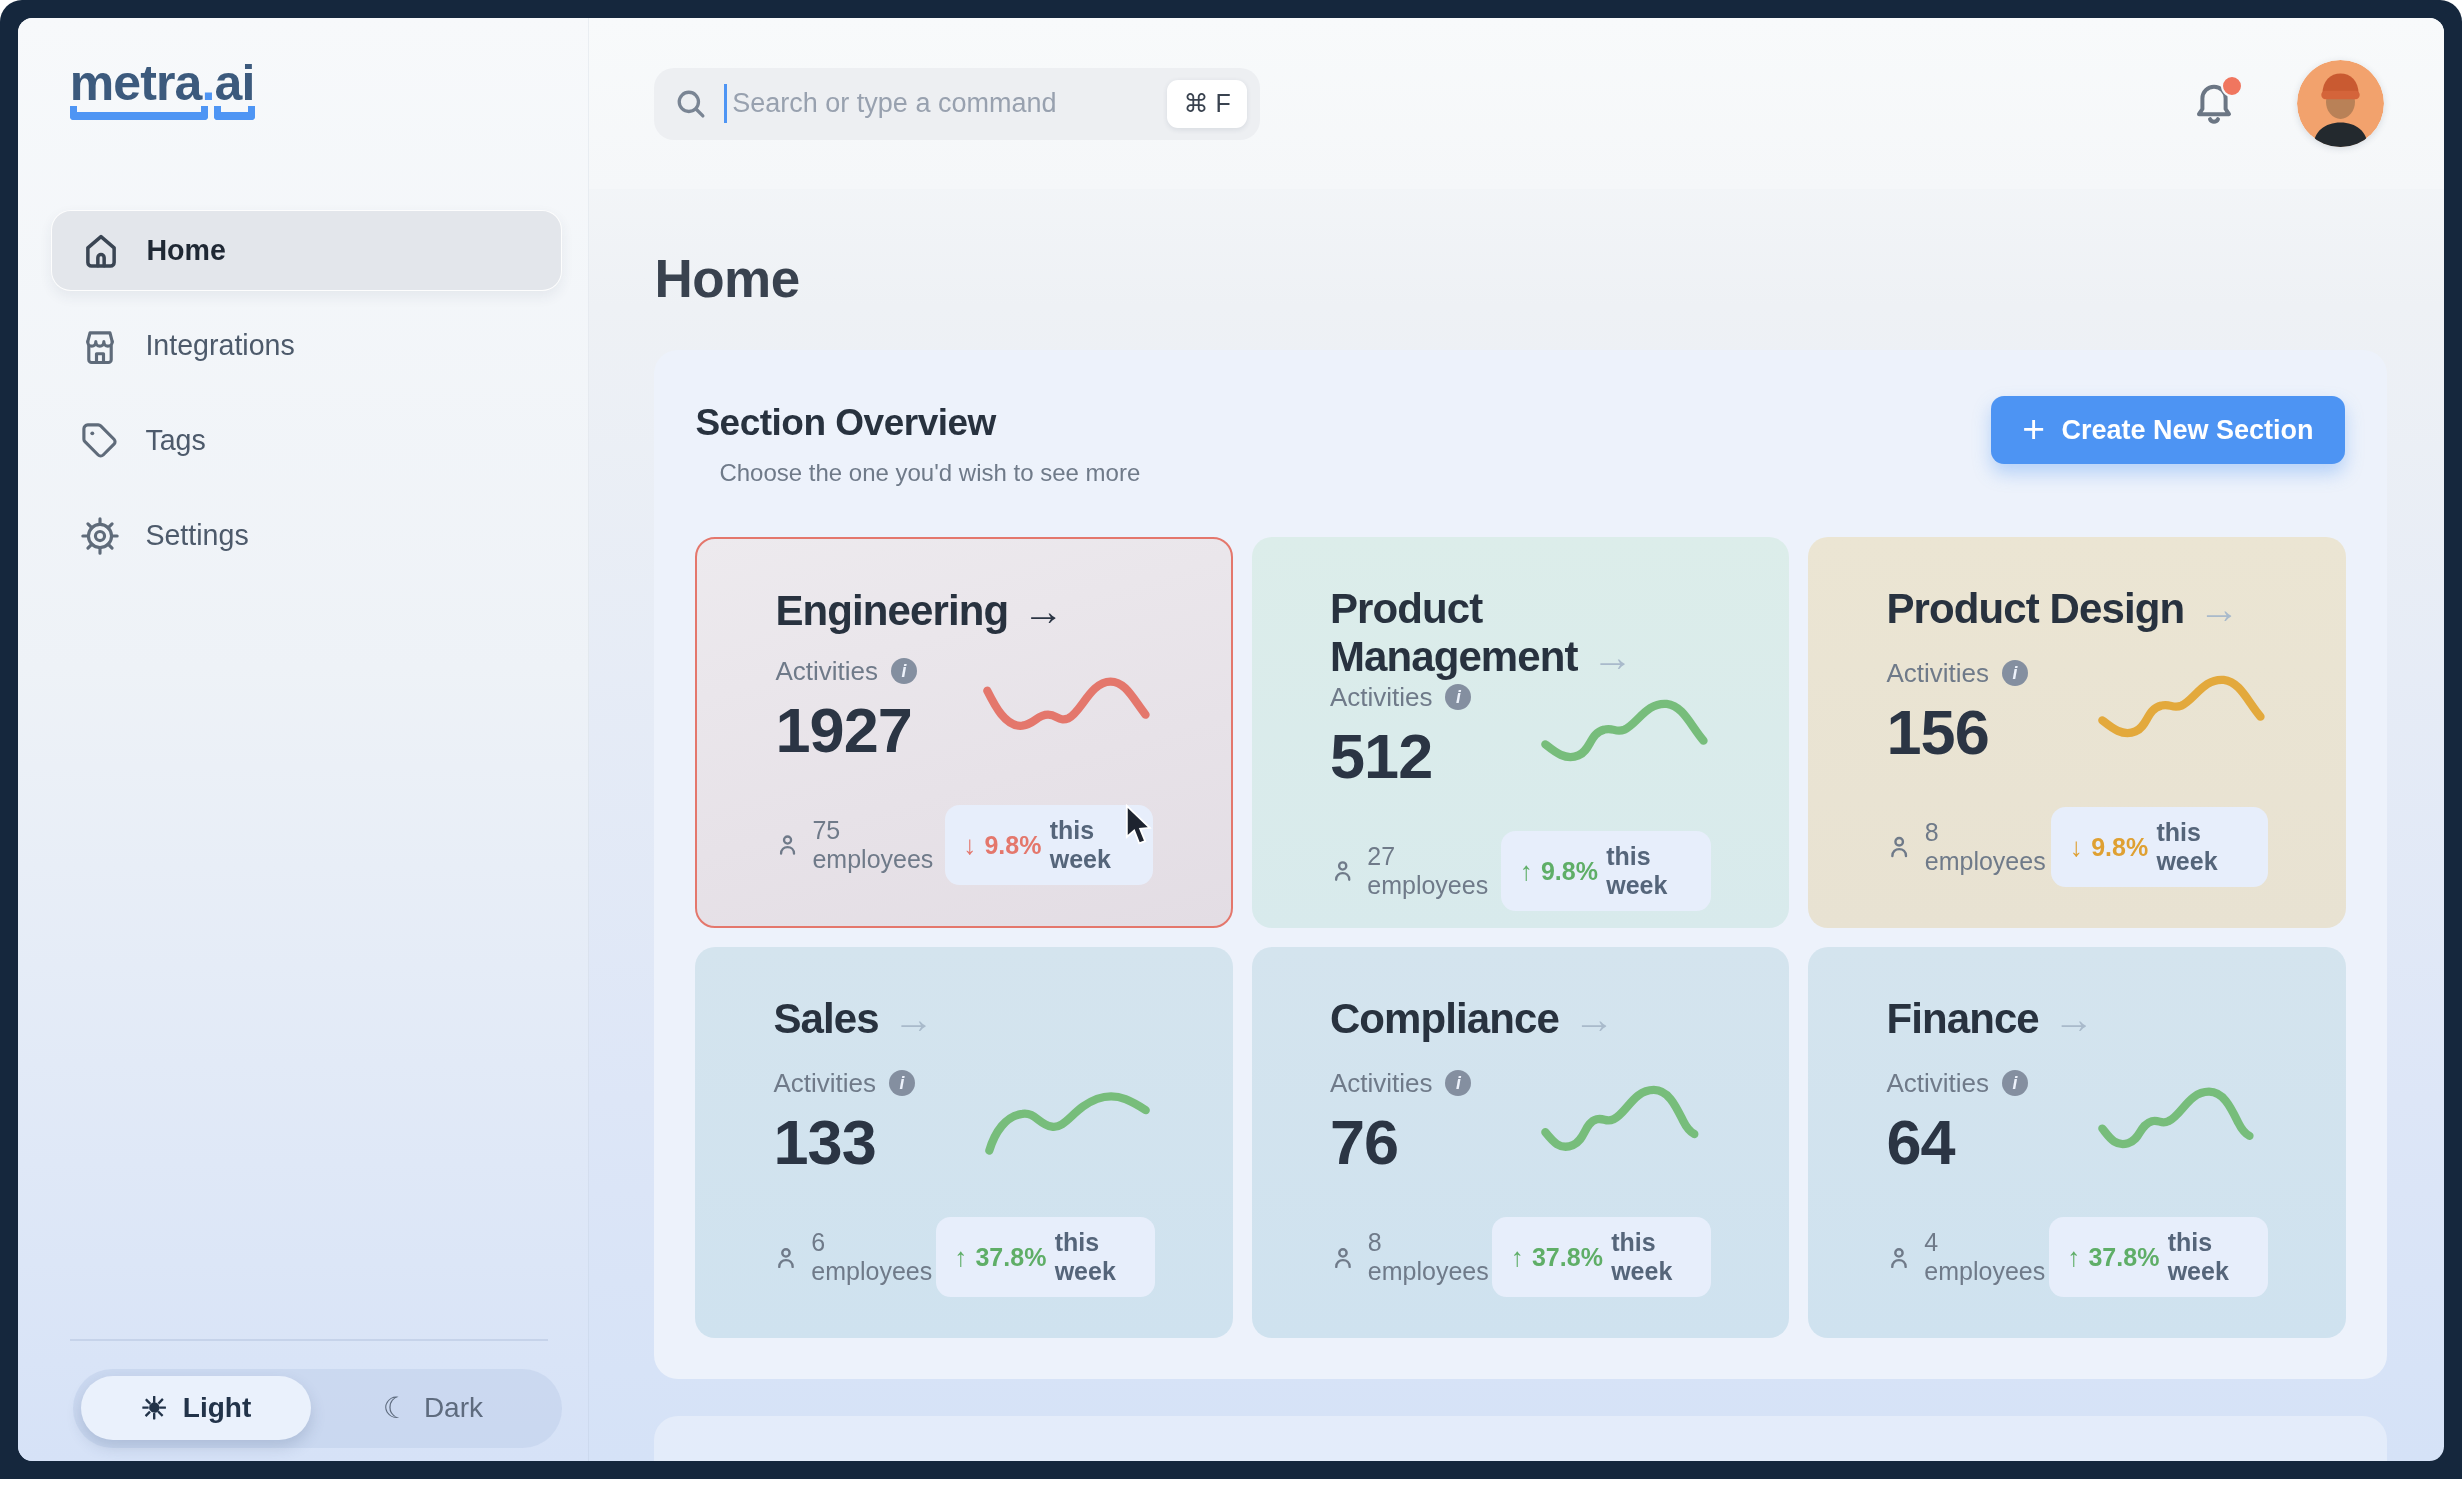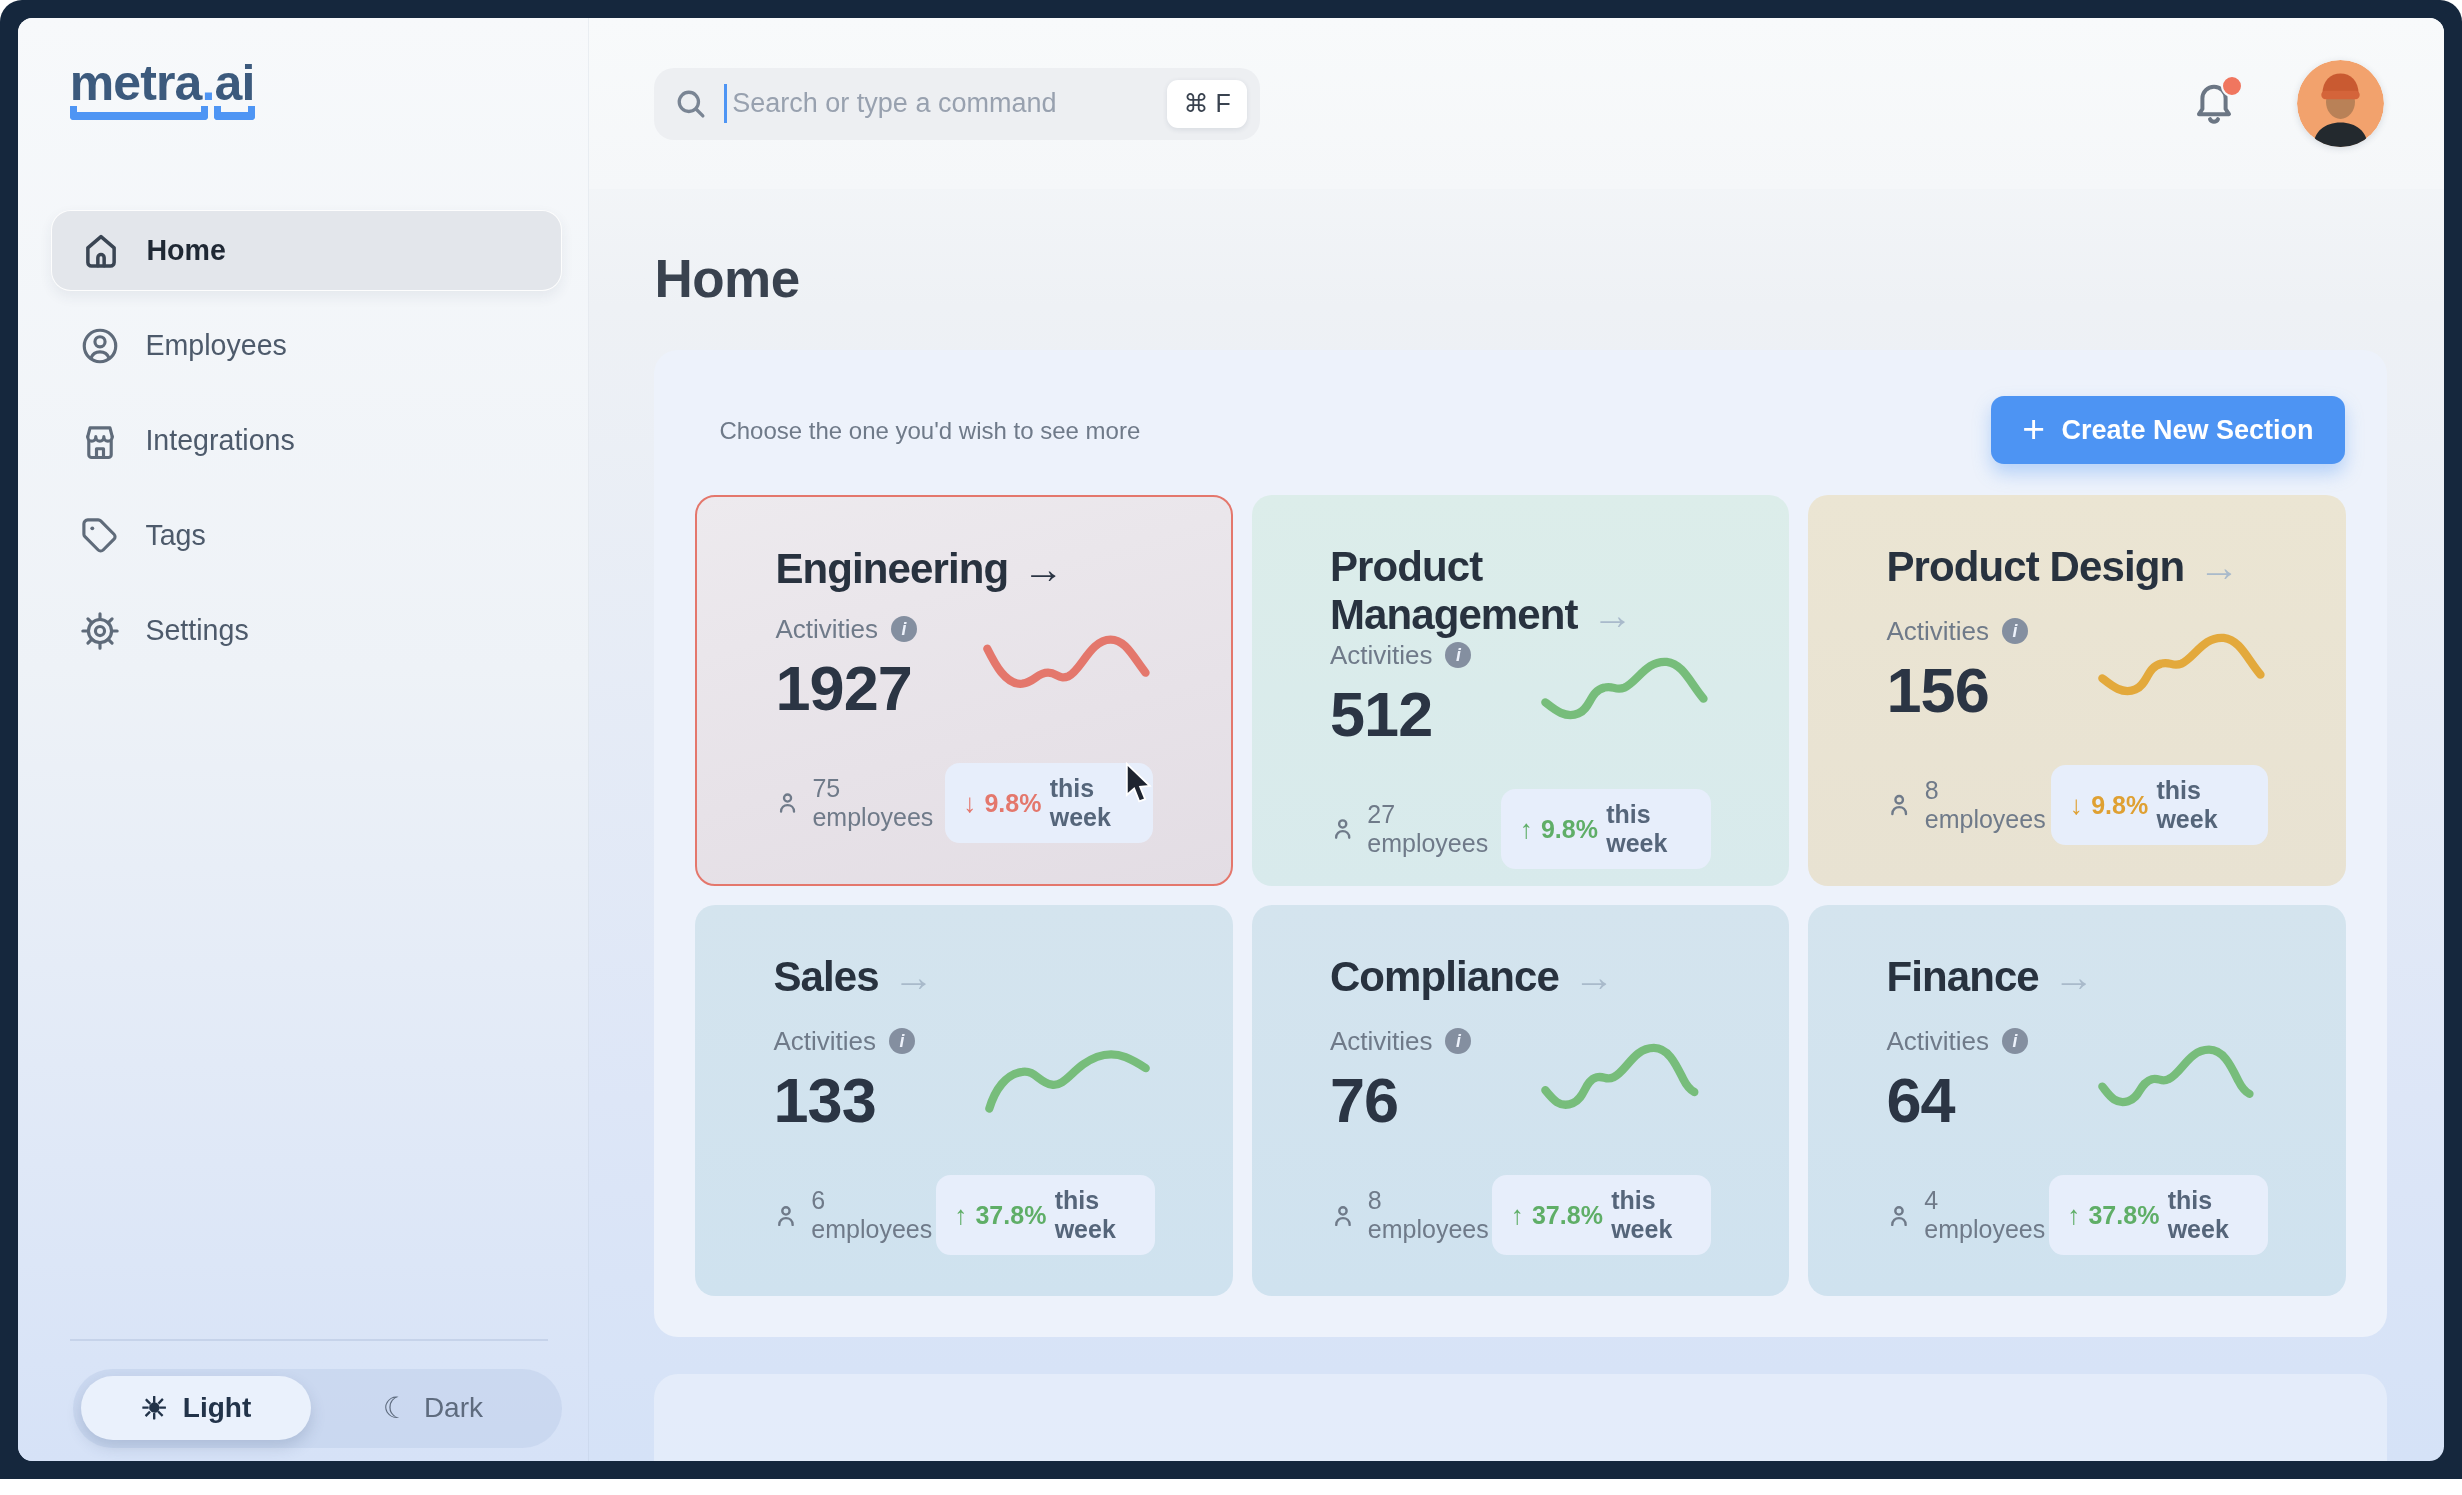--- a/index.html
+++ b/index.html
@@ -113,28 +113,20 @@
     <nav class="nav">
       <div class="nav-item active">
         <svg viewBox="0 0 24 24">
           <path d="M4.5 10.2 L12 3.8 L19.5 10.2 V18.6 a2 2 0 0 1 -2 2 H6.5 a2 2 0 0 1 -2 -2 Z"></path>
           <path d="M10.2 20.4 v-4.6 a1.8 1.8 0 0 1 3.6 0 v4.6"></path>
         </svg>
         <span>Home</span>
       </div>
       <div class="nav-item">
         <svg viewBox="0 0 24 24">
-          <circle cx="12" cy="12" r="9"></circle>
-              <circle cx="12" cy="9.6" r="2.9"></circle>
-          <path d="M6.8 18.9 a5.6 5.6 0 0 1 10.4 0"></path>
-        </svg>
-        <span>Employees</span>
-      </div>
-      <div class="nav-item">
-        <svg viewBox="0 0 24 24">
           <path d="M5 9.5 L6.3 4.5 h11.4 L19 9.5"></path>
           <path d="M5.6 11.8 v8 a1.6 1.6 0 0 0 1.6 1.6 h9.6 a1.6 1.6 0 0 0 1.6 -1.6 v-8"></path>
           <path d="M5 9.5 c0 1.5 1 2.6 2.3 2.6 c1.3 0 2.3 -1.1 2.3 -2.6 c0 1.5 1 2.6 2.3 2.6 c1.3 0 2.3 -1.1 2.3 -2.6 c0 1.5 1 2.6 2.3 2.6 c1.3 0 2.5 -1.1 2.5 -2.6"></path>
           <path d="M10 21.4 v-5 h4 v5"></path>
         </svg>
         <span>Integrations</span>
       </div>
       <div class="nav-item">
         <svg viewBox="0 0 24 24">
           <path d="M12.4 3.4 L20 11 a2 2 0 0 1 0 2.83 L13.8 20 a2 2 0 0 1 -2.83 0 L3.4 12.4 A2 2 0 0 1 2.8 11 V5 a2.2 2.2 0 0 1 2.2 -2.2 h6 a2 2 0 0 1 1.4 0.6 Z"></path>
@@ -194,20 +186,21 @@
             <path d="M14 19 c0 -7.5 4.5 -11.5 10 -11.5 s10 4 10 11.5 l-1 1.5 c-4 1.4 -14 1.4 -18 0 Z" fill="#C95A31"></path>
             <rect x="13.4" y="17" width="21.2" height="4.6" rx="2.3" fill="#D4643A"></rect>
           </svg>
         </div>
       </div>
     </div>
 
     <h1 class="page-title">Home</h1>
 
     <section class="section">
+      <div class="section-title">Section Overview</div>
       <div class="section-sub">Choose the one you'd wish to see more</div>
       <button class="create-btn">
         <span class="plus">+</span>
         <span>Create New Section</span>
       </button>
 
       <div class="grid">
 
         <div class="card c0">
           <div><span class="card-title">Engineering</span><span class="card-arrow">→</span></div>

